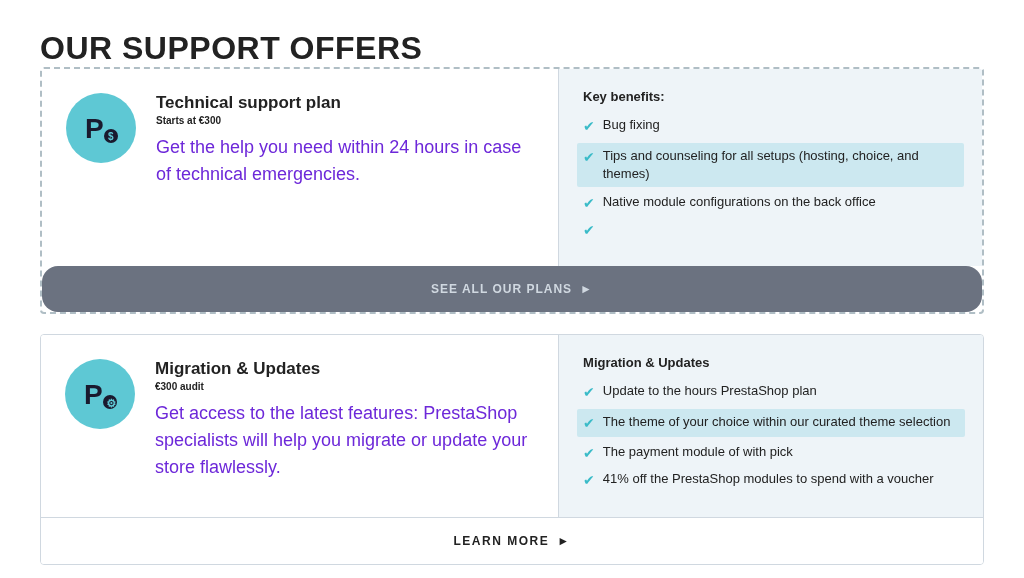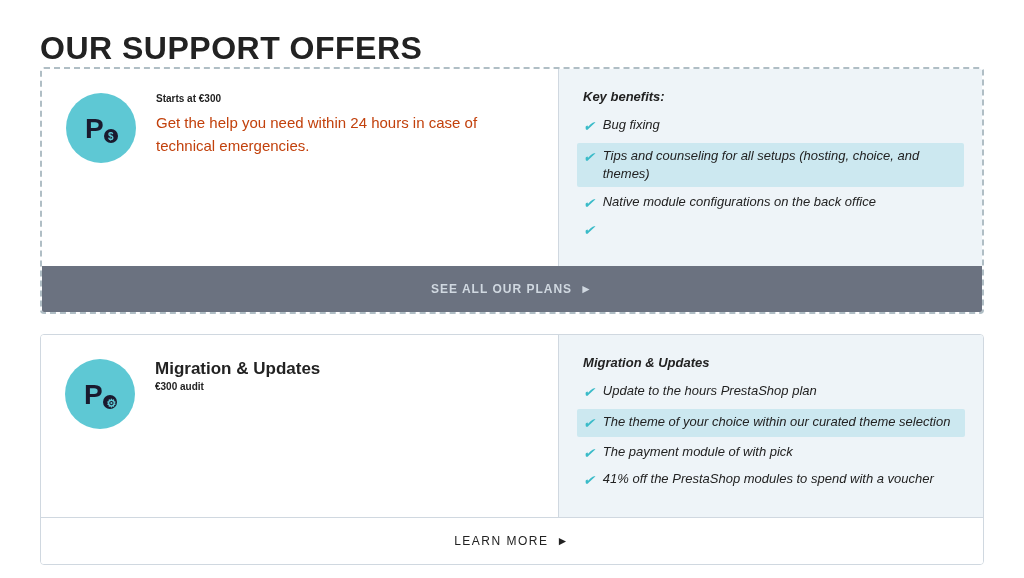--- a/index.html
+++ b/index.html
@@ -35,21 +35,20 @@
       flex-direction: row;
       gap: 20px;
       align-items: flex-start;
       border-right: 1.5px solid #d0d8e0;
       background: #fff;
     }
     .card-right {
       flex: 0 0 45%;
       padding: 20px 24px;
       background: #eef4f8;
-      font-style: italic;
     }
     .avatar {
       width: 70px;
       height: 70px;
       border-radius: 50%;
       background: #5ec8d4;
       flex-shrink: 0;
       display: flex;
       align-items: center;
       justify-content: center;
@@ -67,33 +66,34 @@
       font-size: 17px;
       font-weight: 700;
       margin-bottom: 2px;
     }
     .card-info .price {
       font-size: 10px;
       font-weight: 700;
       margin-bottom: 8px;
     }
     .card-info .desc {
-      font-size: 15px;
-      color: #c2410c;
+      font-size: 18px;
+      color: #6d28d9;
       line-height: 1.5;
     }
     .card-footer {
       background: #6b7280;
       padding: 16px 24px;
       text-align: center;
       cursor: pointer;
       display: flex;
       align-items: flex-end;
       justify-content: center;
       gap: 8px;
+      border-radius: 16px;
     }
     .card-footer span {
       color: #d0d8e0;
       font-size: 12px;
       font-weight: 700;
       letter-spacing: 1px;
       text-transform: uppercase;
     }
     .benefits-title {
       font-size: 13px;
@@ -130,21 +130,21 @@
       text-align: center;
       cursor: pointer;
       display: flex;
       align-items: center;
       justify-content: center;
       gap: 8px;
     }
     .card-footer-learn span {
       color: #222;
       font-size: 12px;
-      font-weight: 400;
+      font-weight: 700;
       letter-spacing: 1.5px;
       text-transform: uppercase;
     }
     .arrow-icon {
       font-size: 14px;
       color: #222;
     }
     .dashed-border {
       border: 2px dashed #b0bec5;
     }
@@ -159,20 +159,21 @@
 
     <div class="card-left">
       <div class="avatar">
         <svg viewBox="0 0 40 40" xmlns="http://www.w3.org/2000/svg">
           <text x="4" y="30" font-size="28" font-weight="900" fill="#1a1a2e" font-family="Arial">P</text>
           <circle cx="30" cy="28" r="7" fill="#1a1a2e"></circle>
           <text x="27" y="32" font-size="10" font-weight="700" fill="#5ec8d4" font-family="Arial">$</text>
         </svg>
       </div>
       <div class="card-info">
+        <h2>Technical support plan</h2>
         <div class="price">Starts at €300</div>
         <div class="desc">Get the help you need within 24 hours in case of technical emergencies.</div>
       </div>
     </div>
 
     <div class="card-right">
       <div class="benefits-title">Key benefits:</div>
       <div class="benefit-item">
         <span class="check-icon">✔</span>
         <span>Bug fixing</span>
@@ -204,20 +205,21 @@
       <div class="avatar">
         <svg viewBox="0 0 40 40" xmlns="http://www.w3.org/2000/svg">
           <text x="4" y="30" font-size="28" font-weight="900" fill="#1a1a2e" font-family="Arial">P</text>
           <circle cx="30" cy="28" r="7" fill="#1a1a2e"></circle>
           <text x="26.5" y="32.5" font-size="11" font-weight="700" fill="#5ec8d4" font-family="Arial">⚙</text>
         </svg>
       </div>
       <div class="card-info">
         <h2>Migration &amp; Updates</h2>
         <div class="price">€300 audit</div>
+        <div class="desc">Get access to the latest features: PrestaShop specialists will help you migrate or update your store flawlessly.</div>
       </div>
     </div>
 
     <div class="card-right">
       <div class="benefits-title">Migration &amp; Updates</div>
       <div class="benefit-item">
         <span class="check-icon">✔</span>
         <span>Update to the hours PrestaShop plan</span>
       </div>
       <div class="benefit-item highlighted">

